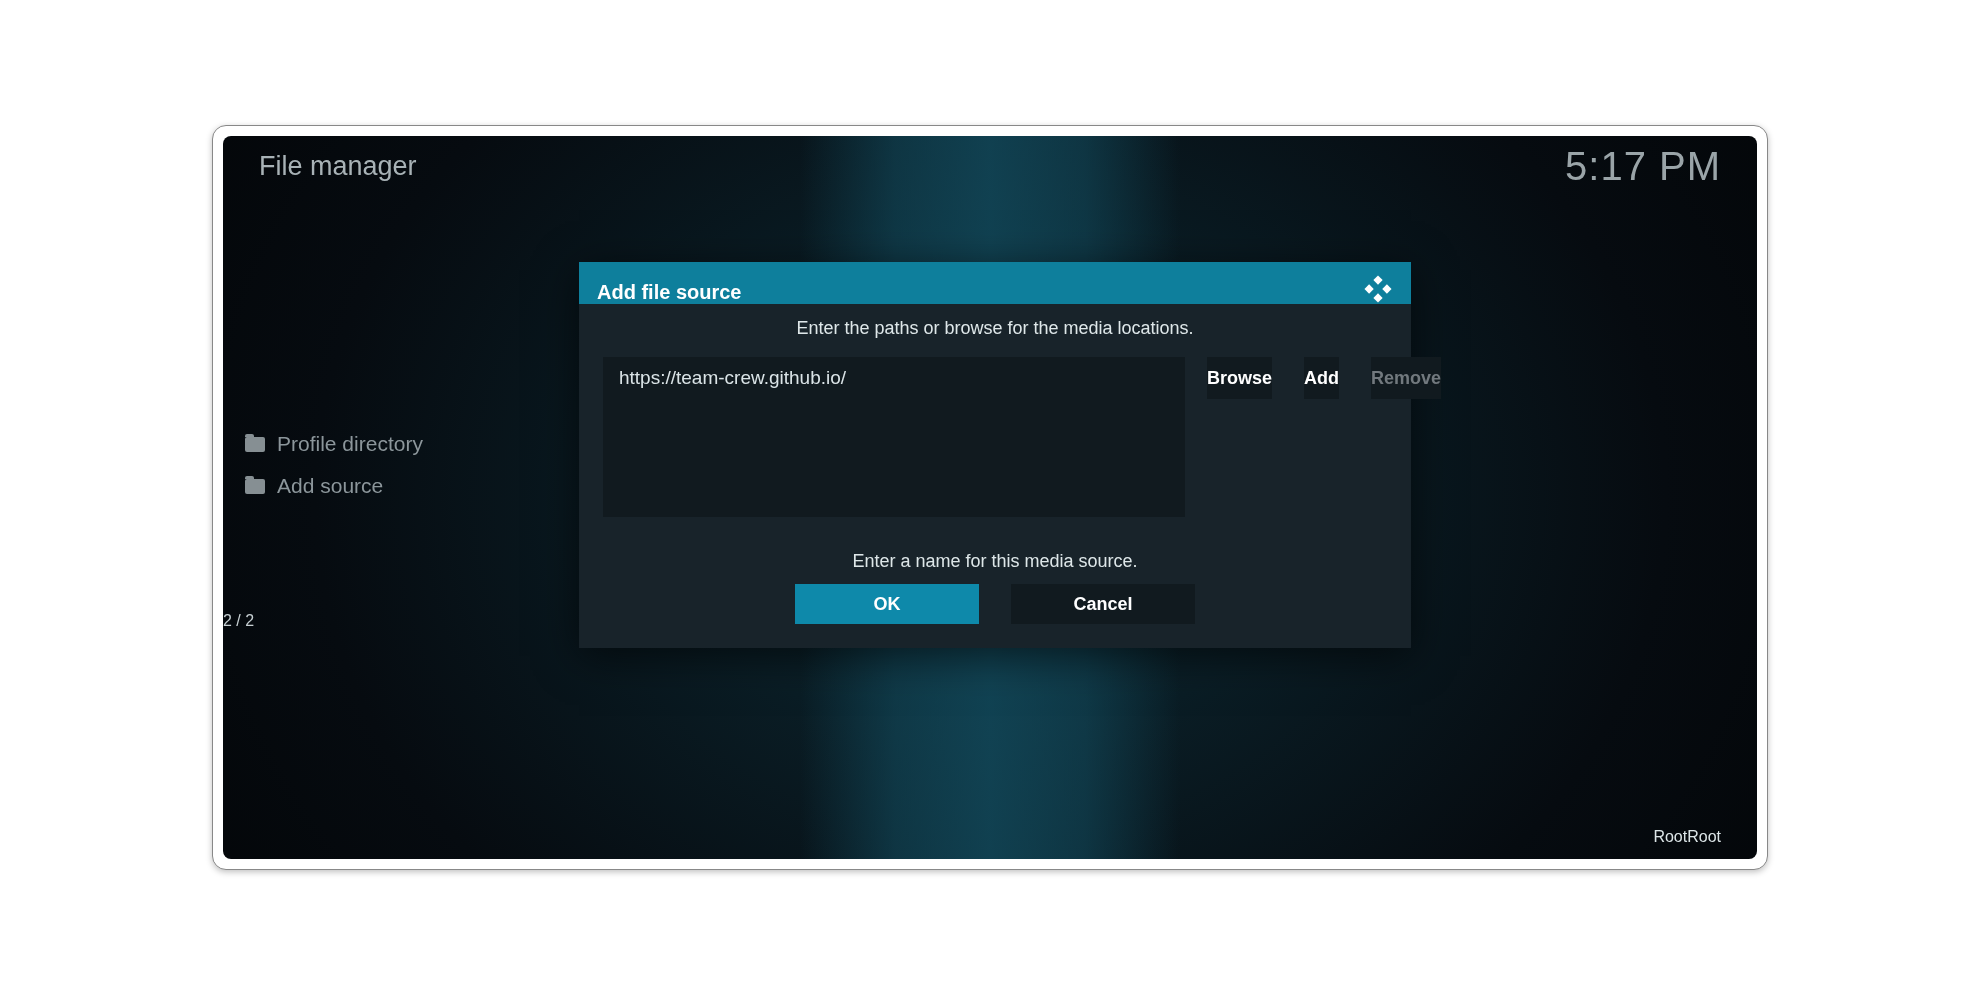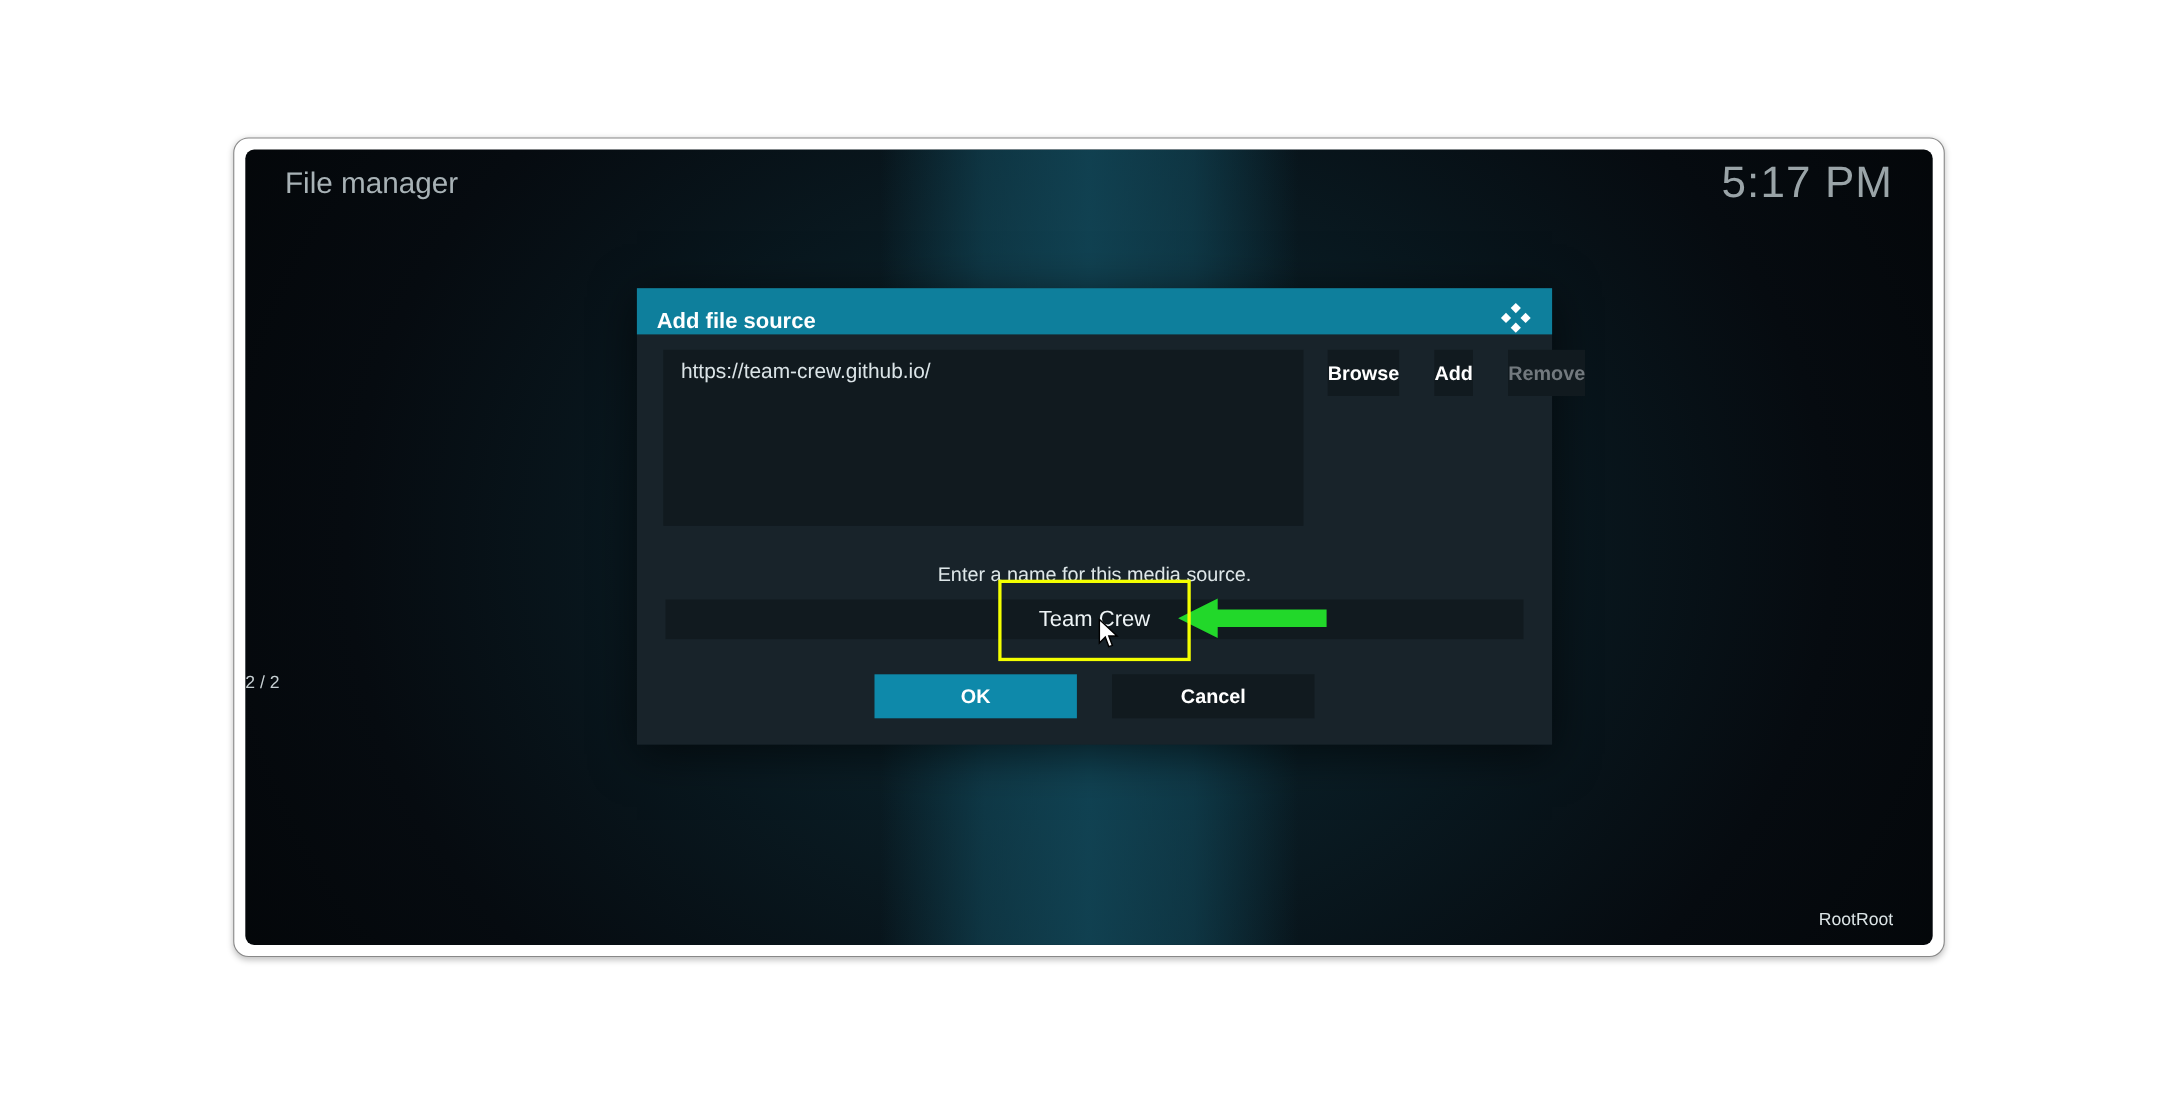--- a/index.html
+++ b/index.html
@@ -206,20 +206,30 @@
 
 <div class="frame">
   <div class="screen">
     <div class="centerglow"></div>
 
     <div class="topbar">
       <div class="title">File manager</div>
       <div class="clock">5:17 PM</div>
     </div>
 
+    <div class="leftlist">
+      <div class="item">
+        <span class="folder-icon"></span>
+        <span>Profile directory</span>
+      </div>
+      <div class="item">
+        <span class="folder-icon"></span>
+        <span>Add source</span>
+      </div>
+    </div>
 
     <div class="bottombar">
       <span>Root</span>
       <div class="center-pair">
         <span>2 / 2</span>
         <span>1 / 2</span>
       </div>
       <span>Root</span>
     </div>
 
@@ -229,48 +239,35 @@
         <svg class="kodi-icon" viewBox="0 0 32 32">
           <g fill="#fff">
             <rect x="12.5" y="3" width="7" height="7" transform="rotate(45 16 6.5)"></rect>
             <rect x="3" y="12.5" width="7" height="7" transform="rotate(45 6.5 16)"></rect>
             <rect x="22" y="12.5" width="7" height="7" transform="rotate(45 25.5 16)"></rect>
             <rect x="12.5" y="22" width="7" height="7" transform="rotate(45 16 25.5)"></rect>
           </g>
         </svg>
       </div>
       <div class="dlg-body">
+        <div class="dlg-instruct">Enter the paths or browse for the media locations.</div>
 
         <div class="path-row">
           <div class="paths-box">
             <span>https://team-crew.github.io/</span>
           </div>
           <div class="side-btns">
             <div class="kbtn">Browse</div>
             <div class="kbtn">Add</div>
             <div class="kbtn disabled">Remove</div>
           </div>
         </div>
 
         <div class="name-label">Enter a name for this media source.</div>
 
-        <div class="name-input-wrap">
-          <div class="name-input">
-            <span>Team Crew</span>
-          </div>
-          <div class="highlight-box"></div>
-          <svg class="cursor-svg" viewBox="0 0 20 28">
-            <path d="M2 2 L2 22 L7 17 L10 25 L13 24 L10 16 L17 16 Z" fill="#fff" stroke="#000" stroke-width="1.2"></path>
-          </svg>
-          <svg class="arrow" viewBox="0 0 140 44">
-            <g fill="#22d82a">
-              <polygon points="0,22 36,4 36,14 135,14 135,30 36,30 36,40"></polygon>
-            </g>
-          </svg>
-        </div>
 
         <div class="dlg-actions">
           <div class="kbtn primary">OK</div>
           <div class="kbtn">Cancel</div>
         </div>
       </div>
     </div>
 
   </div>
 </div>

